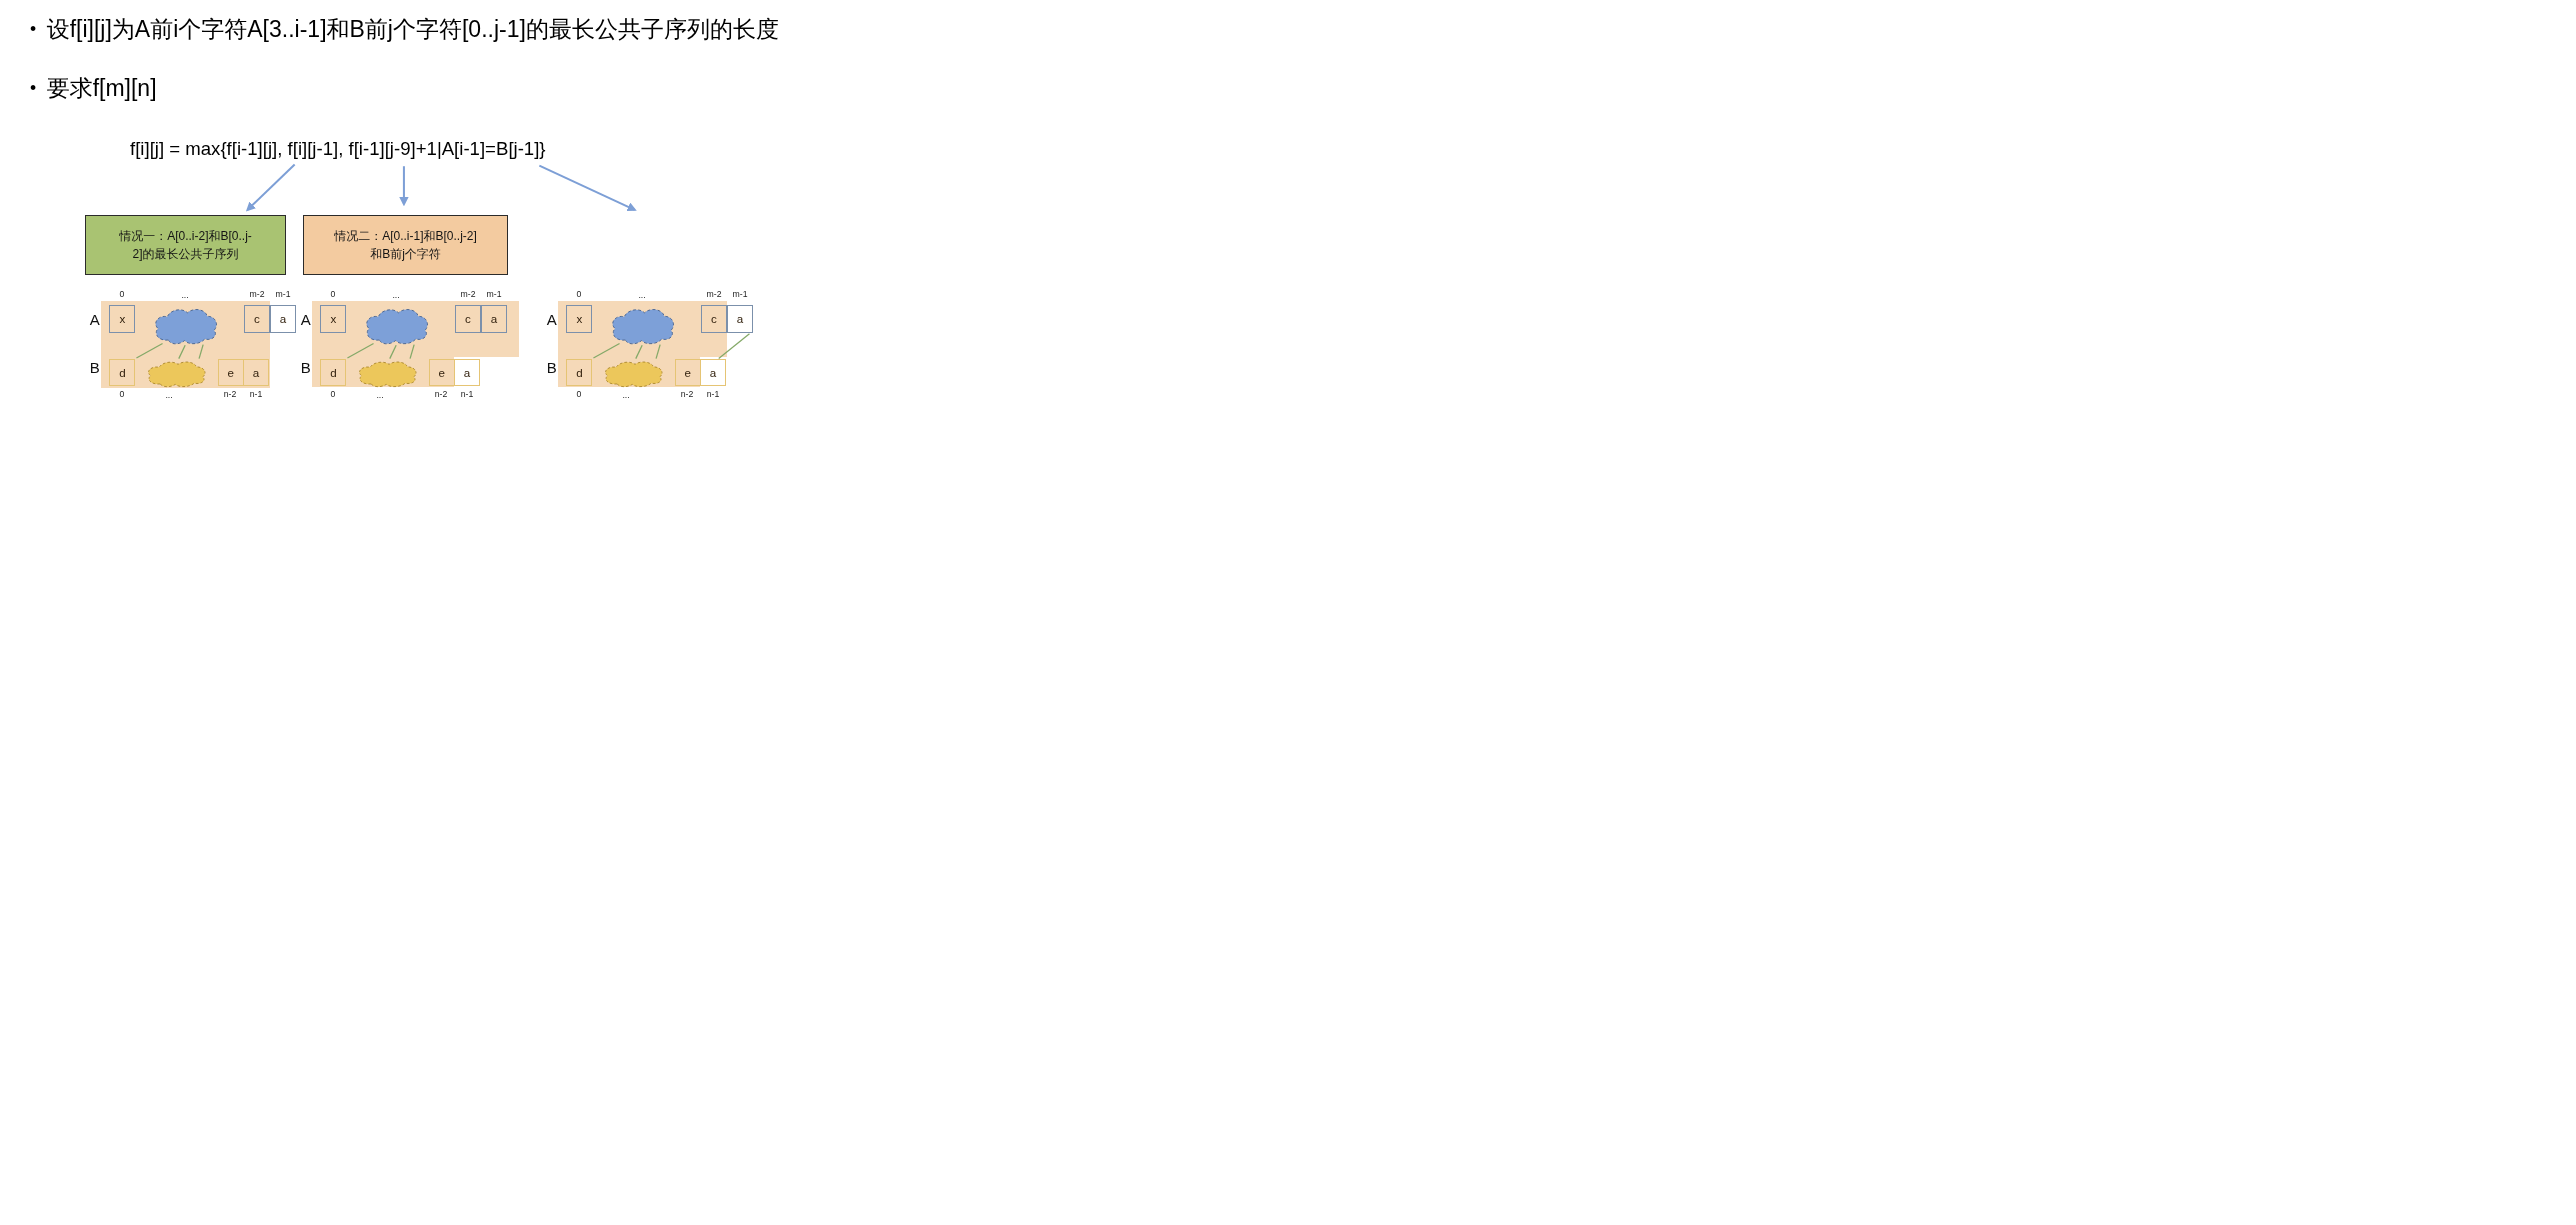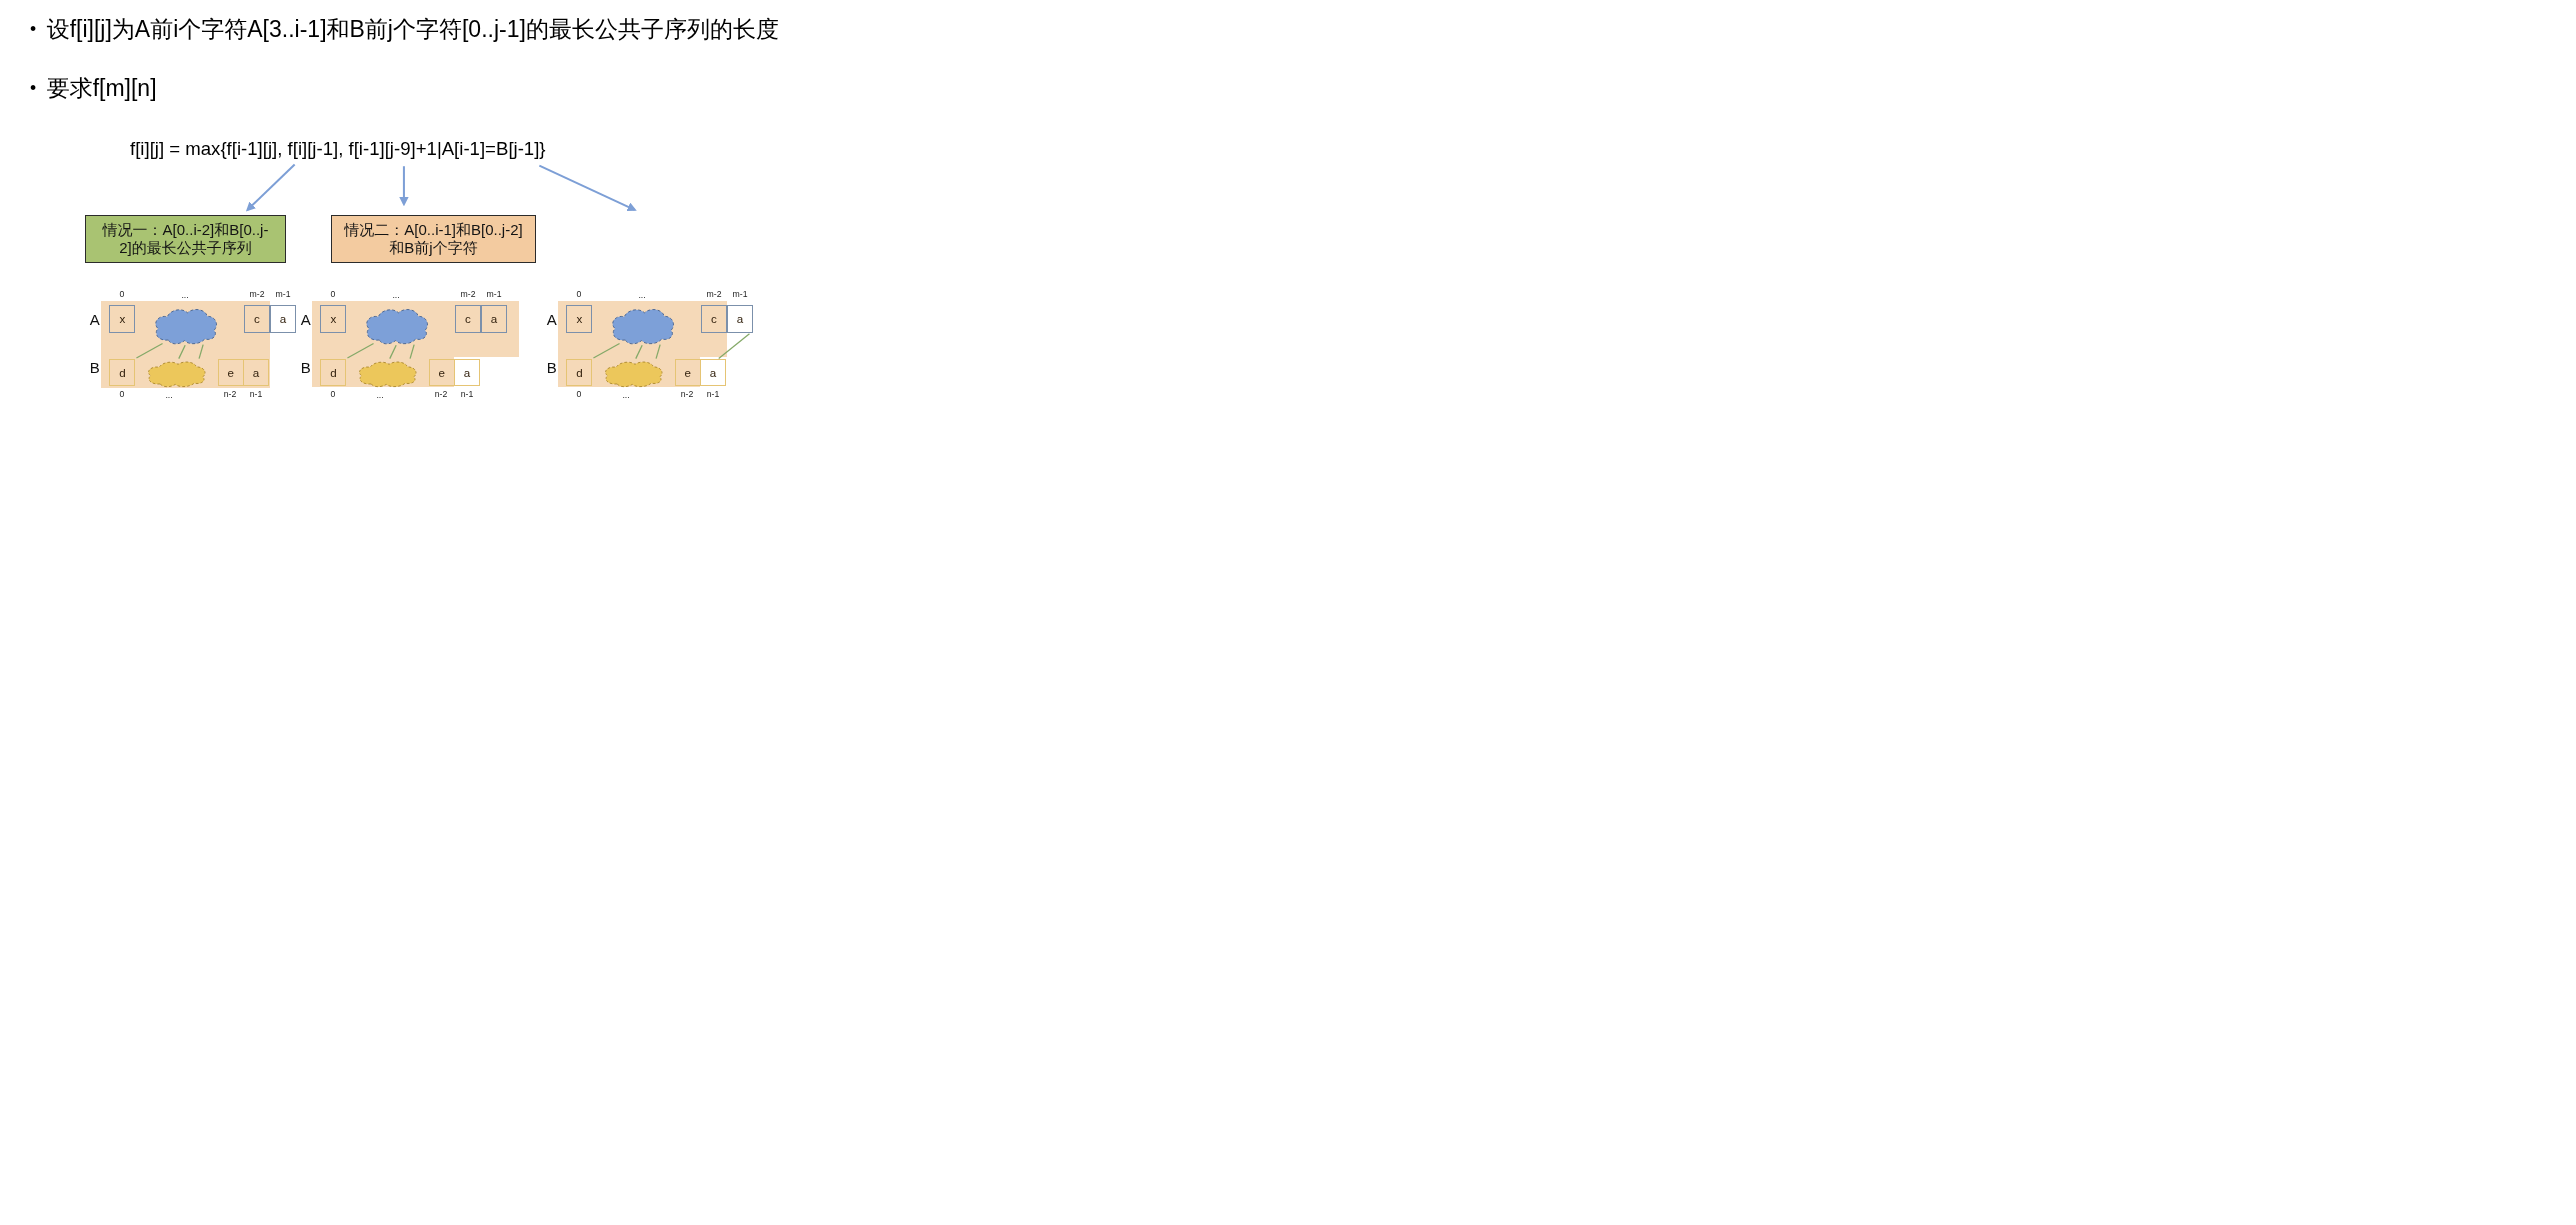--- a/index.html
+++ b/index.html
@@ -9,27 +9,27 @@
   }
   .bullet-row{position:absolute;display:flex;align-items:flex-start;}
   .bullet-dot{font-size:17.5px;line-height:28px;margin-right:10.5px;color:#000;}
   .bullet-text{font-size:23px;line-height:29px;color:#000;white-space:nowrap;letter-spacing:0px;}
   .formula{
     position:absolute;left:130px;top:138px;font-size:18.6px;color:#000;white-space:nowrap;
     font-family:"Liberation Sans","DejaVu Sans",sans-serif;
   }
   .arrows-svg{position:absolute;left:0;top:0;width:859px;height:408px;pointer-events:none;}
   .case-box{
-    position:absolute;top:215px;height:48px;border:1.5px solid #2b2b2b;box-sizing:border-box;
+    position:absolute;top:215px;height:60px;border:1.5px solid #2b2b2b;box-sizing:border-box;
     display:flex;flex-direction:column;justify-content:center;align-items:center;
-    font-size:15px;line-height:18px;color:#141414;text-align:center;
+    font-size:12px;line-height:18px;color:#141414;text-align:center;
   }
   .case-box .case-line{white-space:nowrap;}
   .case1{left:85px;width:201px;background:#a9c372;}
-  .case2{left:303px;width:205px;background:#f3cba0;margin-left:28px;}
+  .case2{left:303px;width:205px;background:#f3cba0;}
   .case3{left:514px;width:272px;background:#c3cde2;}
   .diagram{position:absolute;top:289px;width:227px;height:116px;}
   .hl{position:absolute;background:#f5d9b8;}
   .tick{
     position:absolute;transform:translateX(-50%);font-size:8.7px;color:#222;white-space:nowrap;
   }
   .rowlab{position:absolute;font-size:15px;color:#111;}
   .cell{
     position:absolute;box-sizing:border-box;border:1.2px solid;display:flex;align-items:center;justify-content:center;
     font-size:11.6px;color:#33220f;background:transparent;

